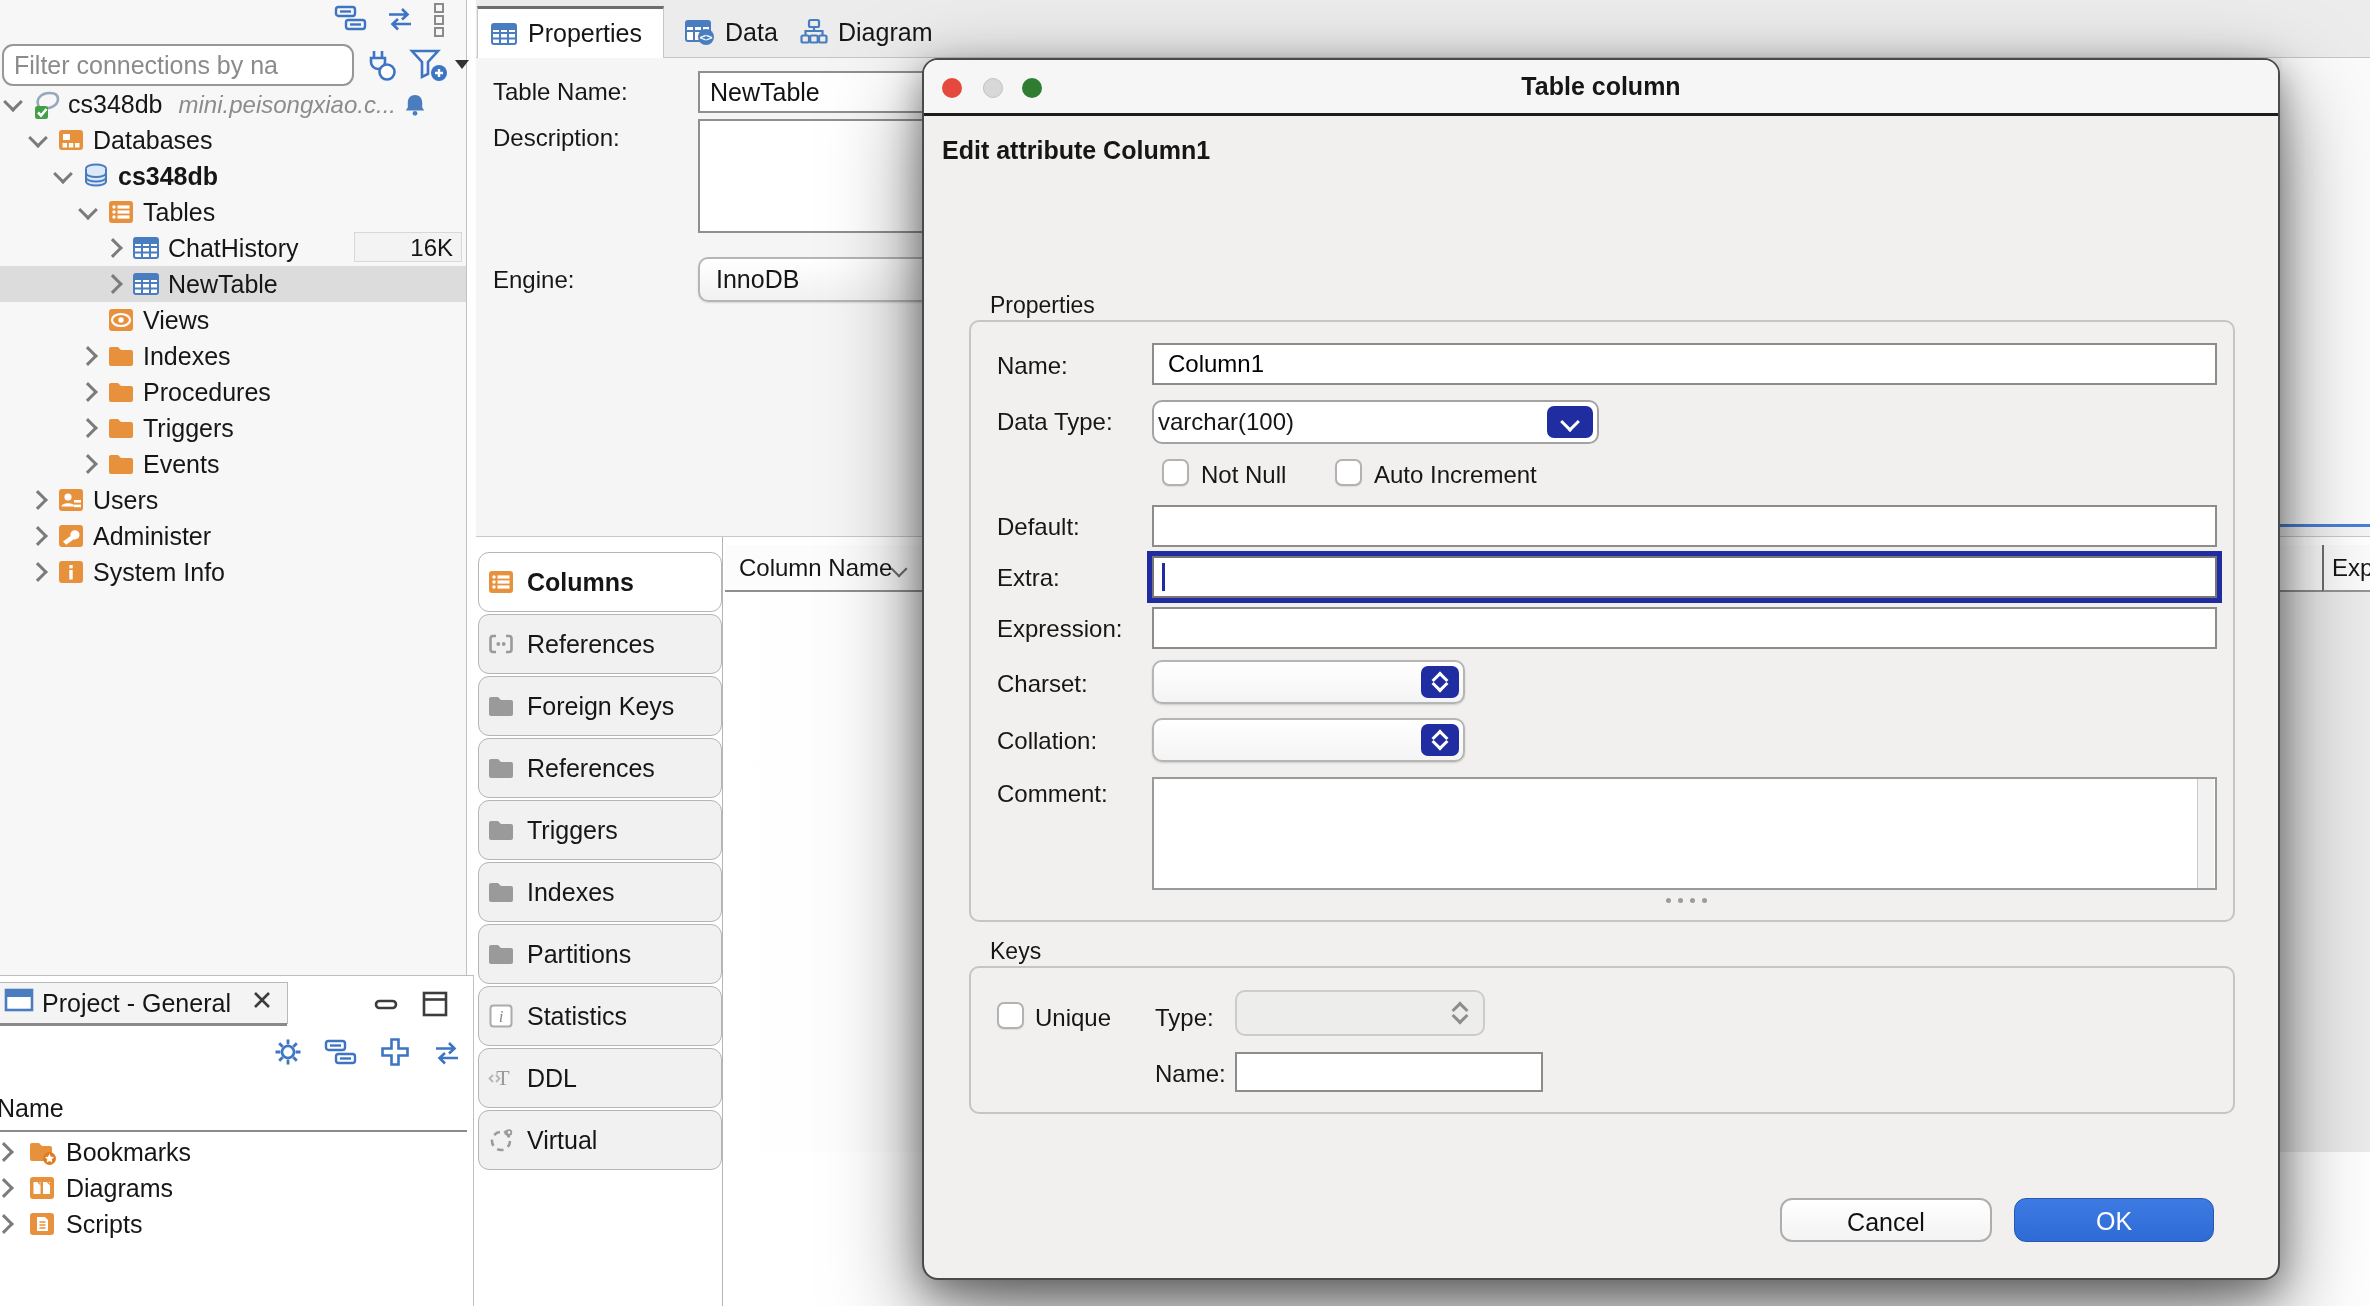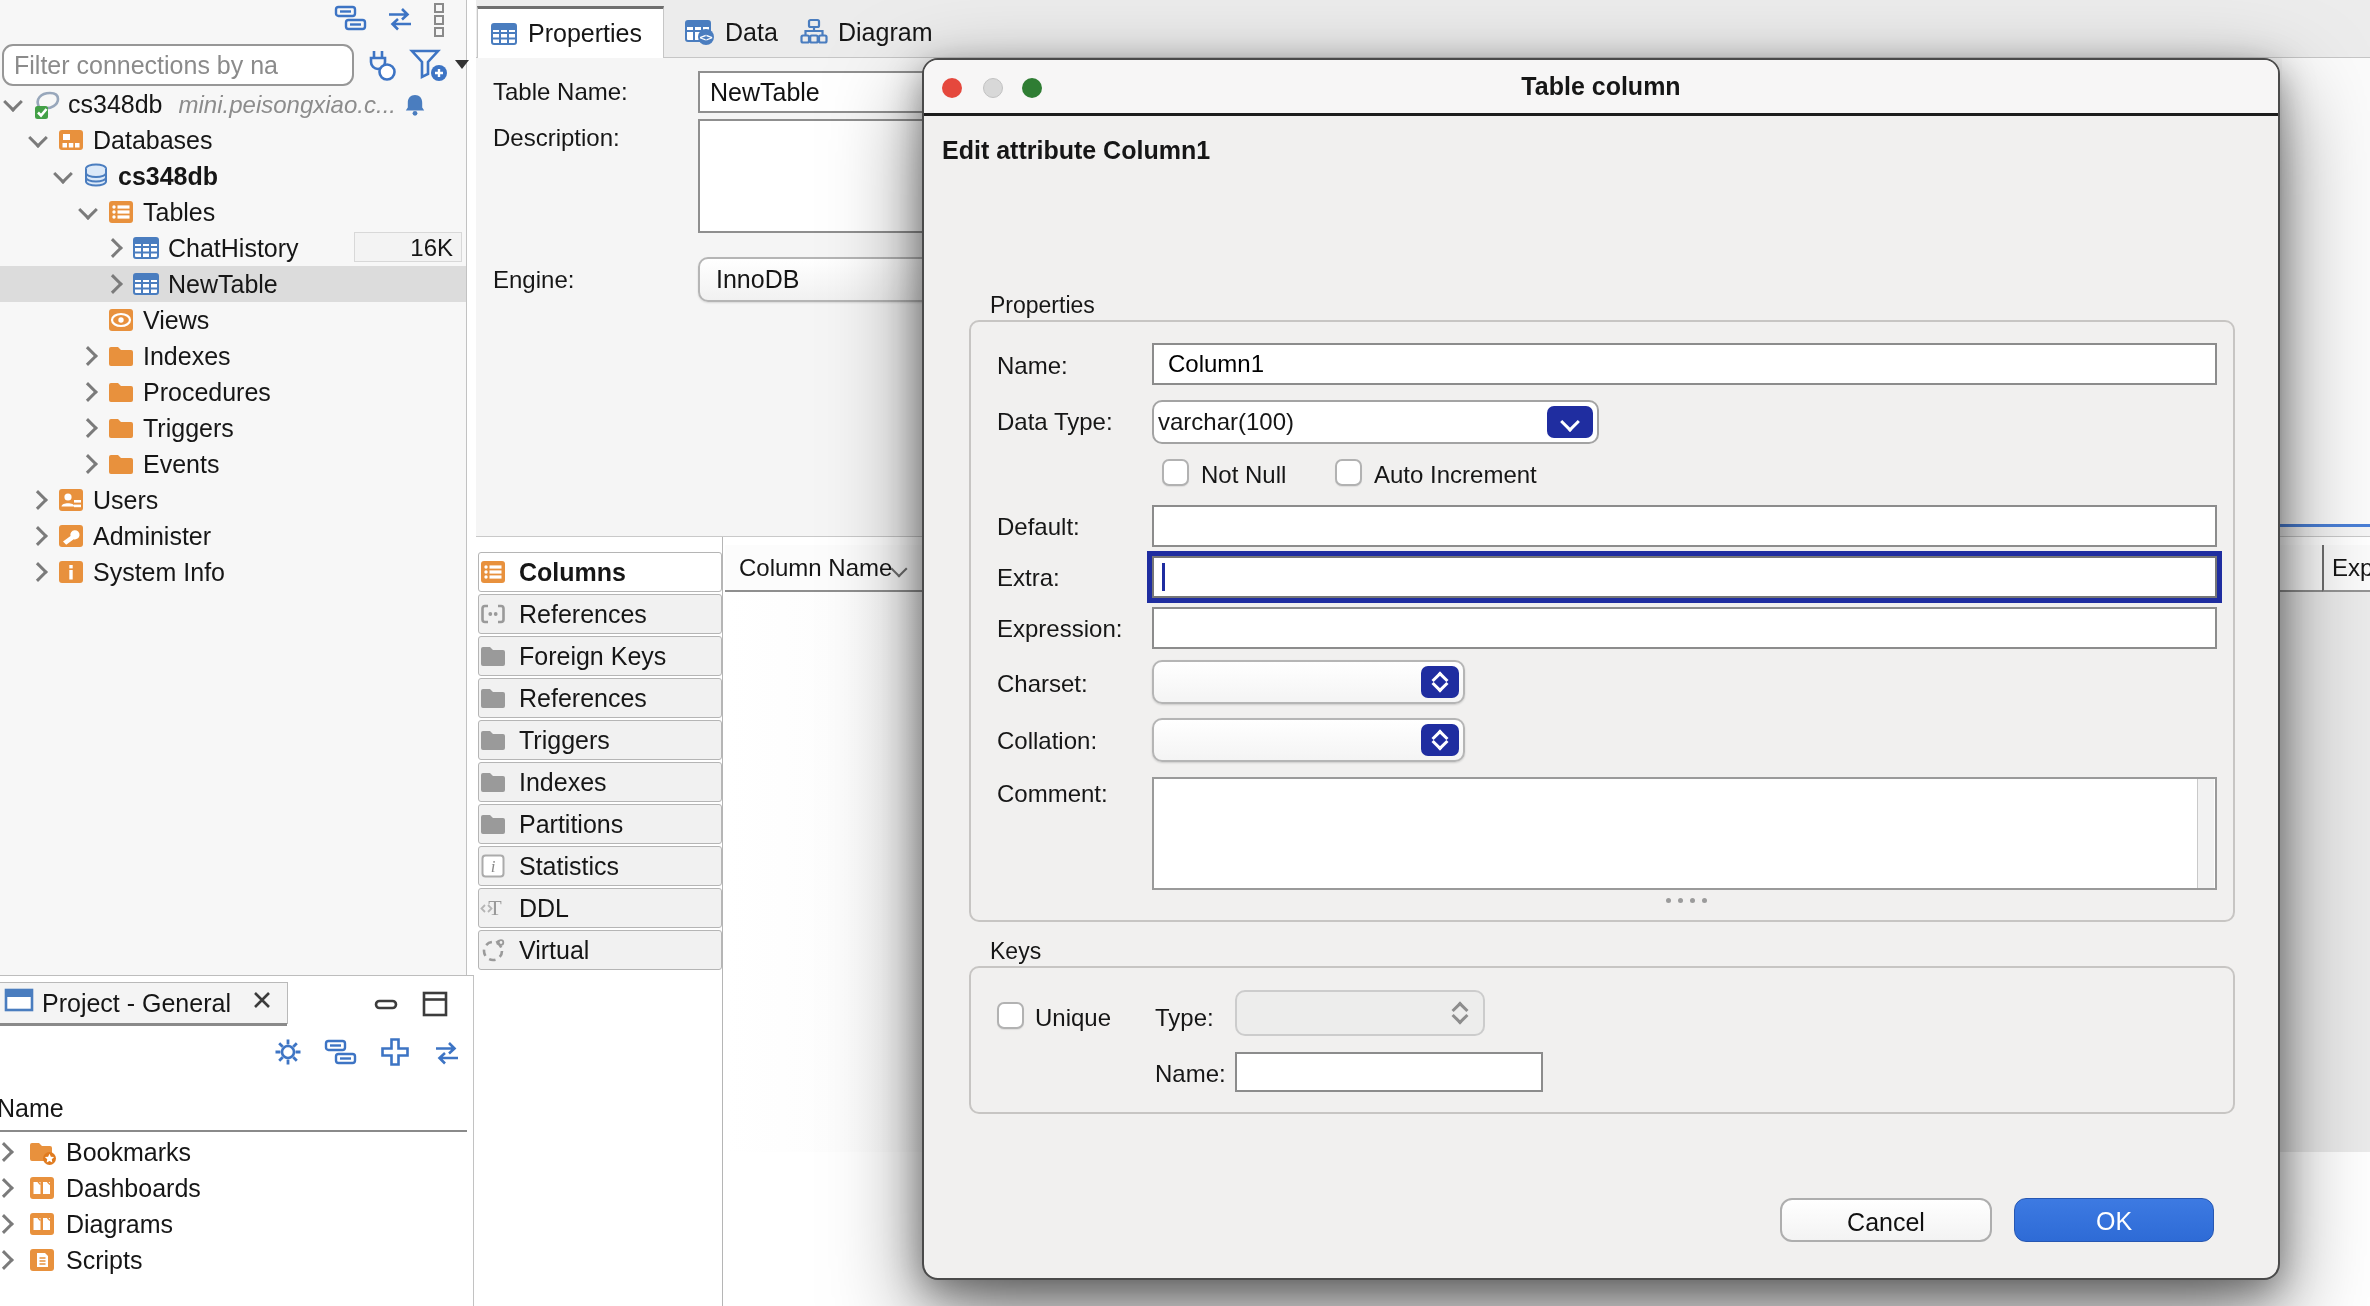--- a/index.html
+++ b/index.html
@@ -46,22 +46,22 @@
   .flabel{position:absolute;font-size:24px;color:#161616;white-space:nowrap;}
   .ed-input{position:absolute;box-sizing:border-box;background:#fff;border:2px solid #8f8f8f;font-size:25px;padding:0 10px;
             font-family:"Liberation Sans","DejaVu Sans",sans-serif;color:#111;outline:none;}
   .ed-area{position:absolute;box-sizing:border-box;background:#fff;border:2px solid #8f8f8f;resize:none;outline:none;}
   .ed-combo{position:absolute;box-sizing:border-box;background:linear-gradient(#ffffff,#f1f1f1);border:2px solid #b5b5b5;
             border-radius:10px;font-size:25px;display:flex;align-items:center;padding-left:16px;box-shadow:0 1px 2px rgba(0,0,0,.12);}
   .hsep{position:absolute;left:0;right:0;height:1px;background:#c9c9c9;}
   .lower{position:absolute;left:0;top:537px;right:0;bottom:0;background:#fff;}
   .vline{position:absolute;left:246px;top:0;bottom:0;width:1px;background:#b5b5b5;}
   .subtabs{position:absolute;left:2px;top:15px;width:244px;}
-  .subtab{position:relative;height:40px;margin-bottom:2px;background:#f1f1f1;border:1px solid #b5b5b5;border-radius:3px;
-          box-sizing:border-box;display:flex;align-items:center;font-size:25px;gap:12px;}
+  .subtab{position:relative;height:60px;margin-bottom:2px;background:#f1f1f1;border:1px solid #b5b5b5;border-radius:11px;
+          box-sizing:border-box;display:flex;align-items:center;font-size:25px;gap:12px;padding-left:8px;}
   .subtab.active{background:#fff;font-weight:700;}
   .grid-header{position:absolute;left:249px;top:8px;right:0;height:47px;background:#fcfcfc;border-bottom:2px solid #8f8f8f;
                box-sizing:border-box;display:flex;align-items:center;padding-left:14px;font-size:24px;}
   .grid-empty{position:absolute;left:249px;top:55px;right:0;height:560px;background:linear-gradient(to right,#ffffff,#ebebeb 70%);}
   .right-strip{position:absolute;left:1806px;top:58px;right:0;height:466px;background:#fbfbfb;}
   .expr-blue{position:absolute;left:1800px;right:0;top:524px;height:3px;background:#4a7fd6;}
   .expr-header{position:absolute;left:1846px;right:0;top:545px;height:47px;background:#fbfbfb;border-left:2px solid #6e6e6e;
                border-bottom:2px solid #949494;box-sizing:border-box;display:flex;align-items:center;padding-left:8px;font-size:24px;}
 
   
@@ -359,32 +359,20 @@
         <div class="trow">
           <span class="chev right" style="left:-3px"></span>
           <span class="ticon" style="left:28px">
             <svg width="28" height="28" viewBox="0 0 28 28">
               <rect x="2" y="3" width="24" height="22" rx="3" fill="#e8913d"></rect>
               <path d="M5.5 8 h7 v12 h-7 Z" fill="#fff"></path>
               <path d="M15 8 h7 v12 h-7 Z" fill="#fff"></path>
               <path d="M10 8 l2.5 2.5 M19.5 8 l2.5 2.5" stroke="#e8913d" stroke-width="1.4"></path>
             </svg>
           </span>
-          <span class="tlabel" style="left:66px">Dashboards</span>
-        </div>
-        <div class="trow">
-          <span class="chev right" style="left:-3px"></span>
-          <span class="ticon" style="left:28px">
-            <svg width="28" height="28" viewBox="0 0 28 28">
-              <rect x="2" y="3" width="24" height="22" rx="3" fill="#e8913d"></rect>
-              <path d="M5.5 8 h7 v12 h-7 Z" fill="#fff"></path>
-              <path d="M15 8 h7 v12 h-7 Z" fill="#fff"></path>
-              <path d="M10 8 l2.5 2.5 M19.5 8 l2.5 2.5" stroke="#e8913d" stroke-width="1.4"></path>
-            </svg>
-          </span>
           <span class="tlabel" style="left:66px">Diagrams</span>
         </div>
         <div class="trow">
           <span class="chev right" style="left:-3px"></span>
           <span class="ticon" style="left:28px">
             <svg width="28" height="28" viewBox="0 0 28 28">
               <rect x="2" y="3" width="24" height="22" rx="3" fill="#e8913d"></rect>
               <path d="M9 7 h8 l3 3 v11 H9 Z" fill="#fff"></path>
               <path d="M11.5 12 h6 M11.5 15 h6 M11.5 18 h6" stroke="#e8913d" stroke-width="1.6"></path>
             </svg>

